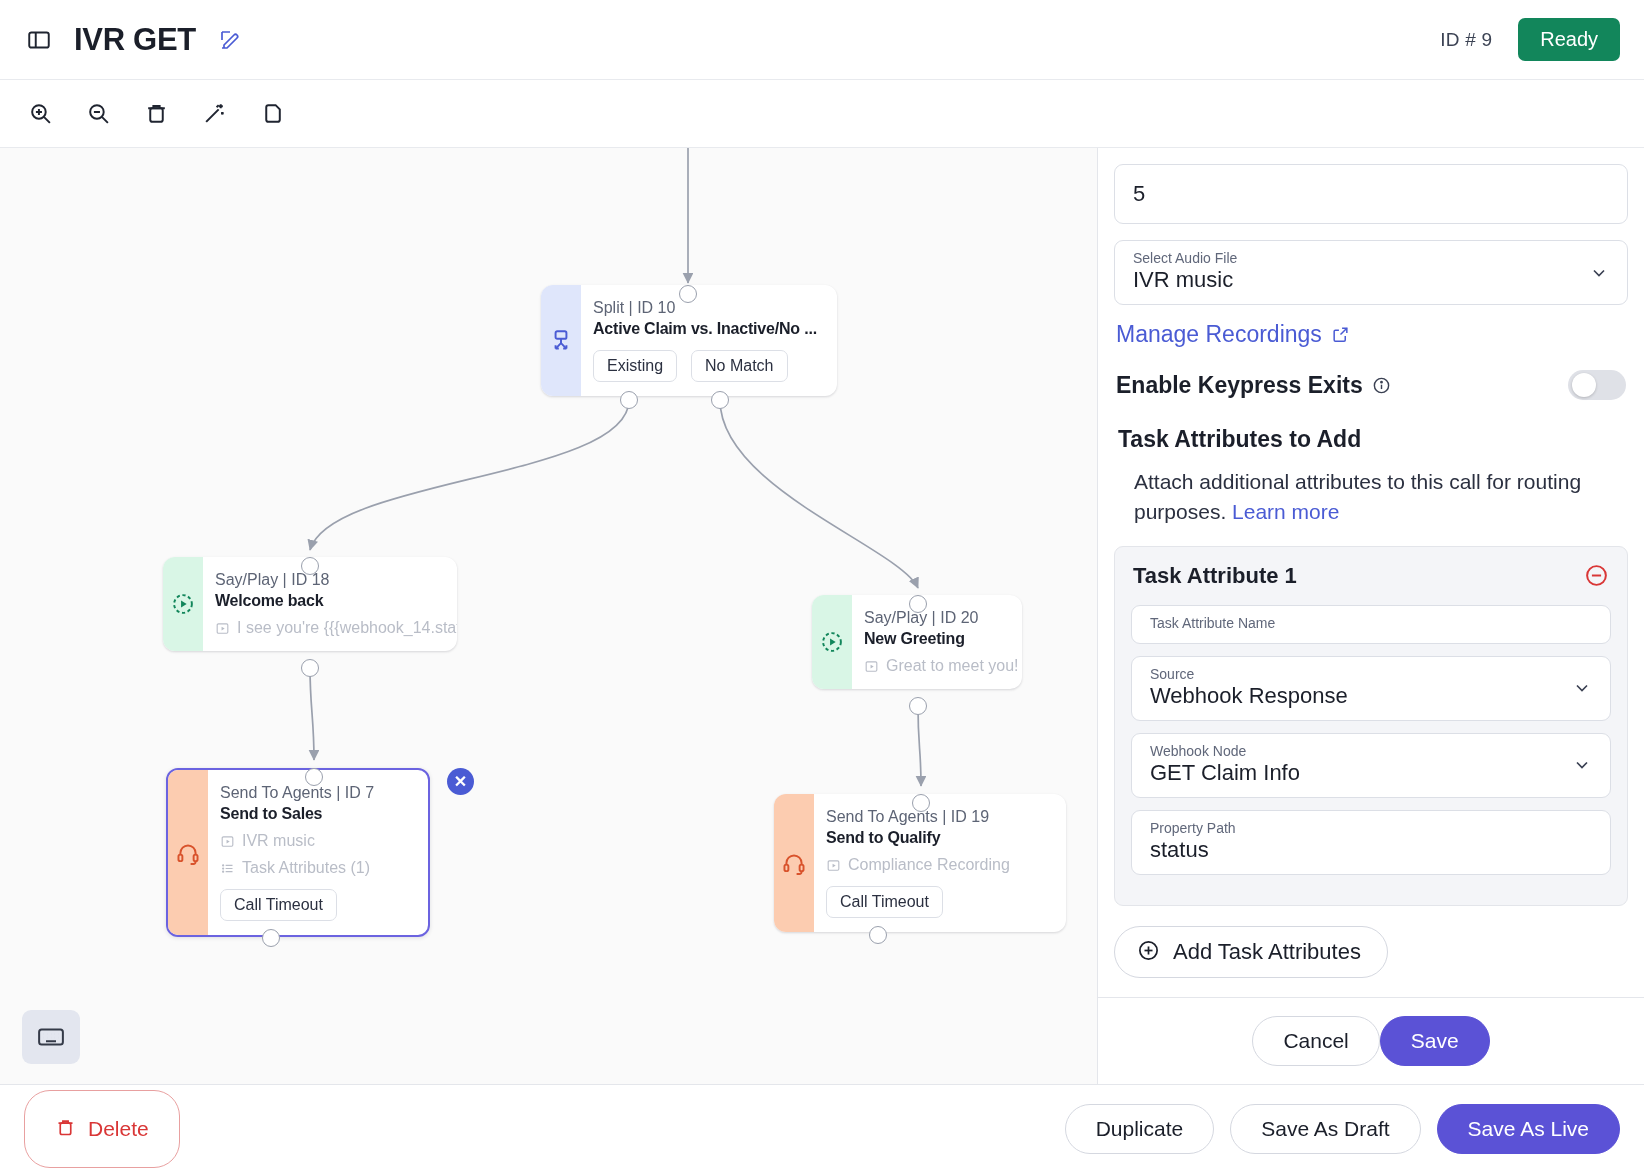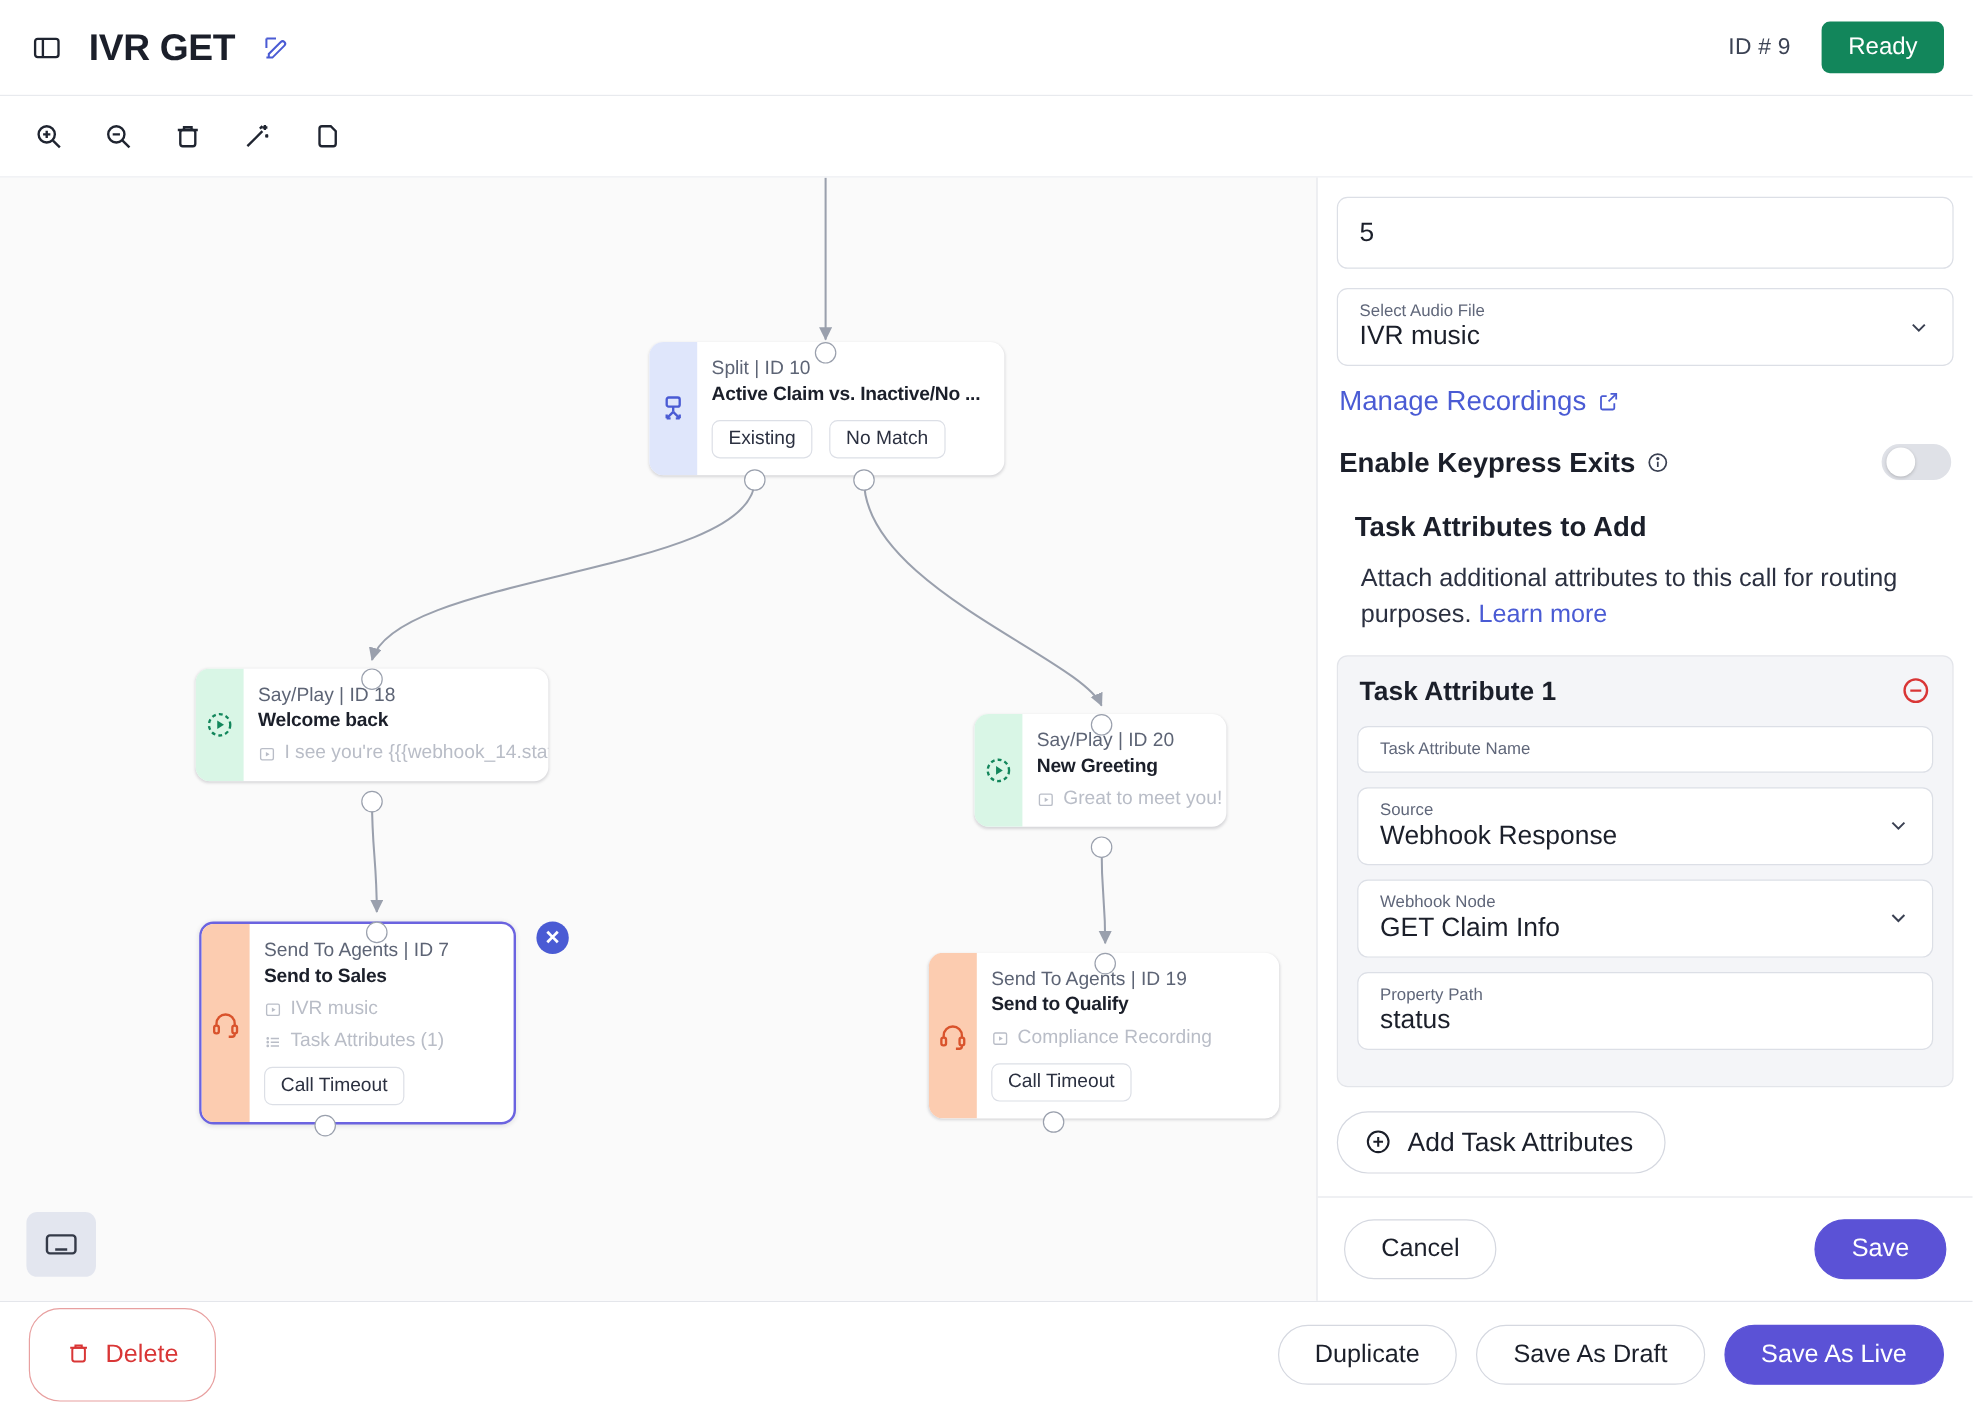--- a/index.html
+++ b/index.html
@@ -187,21 +187,21 @@
     background: #dfe1e7; position: relative; cursor: pointer;
   }
   .switch .knob {
     position: absolute; top: 3px; left: 4px;
     width: 24px; height: 24px; border-radius: 50%;
     background: #fff; box-shadow: 0 1px 3px rgba(0,0,0,0.2);
   }
 
   .section-title {
     font-size: 23px; font-weight: 700; color: #1b1f2a;
-    margin: 0 2px 14px 15px;
+    margin: 0 2px 14px 4px;
   }
   .section-desc {
     font-size: 21px; color: #2b3040; line-height: 1.45;
     margin: 0 2px 18px 20px;
   }
   .section-desc a { color: #4a5bd4; text-decoration: none; cursor: pointer; }
 
   .attr-card {
     border: 1px solid #e3e5ea; border-radius: 9px;
     background: #f4f5f8;
@@ -213,33 +213,33 @@
     padding: 16px 18px 16px 18px;
   }
   .attr-head-title { font-size: 22px; font-weight: 700; color: #1b1f2a; }
   .attr-head-spacer { flex: 1; }
   .remove-icon { width: 25px; height: 25px; color: #d93636; cursor: pointer; }
   .attr-body { padding: 0 16px; }
   .attr-body .field { margin-bottom: 12px; }
   .attr-body .field:last-child { margin-bottom: 16px; }
 
   .add-attr-btn {
-    display: inline-flex; align-items: center; gap: 13px;
+    display: inline-flex; gap: 13px;
     border: 1px solid #d5d8e0; border-radius: 30px;
     padding: 12px 26px 12px 22px;
     font-size: 22px; color: #1b1f2a; background: #fff;
     cursor: pointer;
   }
   .add-attr-btn svg { width: 23px; height: 23px; color: #1b1f2a; }
 
   .panel-footer {
     flex: 0 0 auto;
     border-top: 1px solid #e4e6eb;
     padding: 18px 22px;
-    display: flex; justify-content: space-between; gap: 0;
+    display: flex; justify-content: center; gap: 0;
     background: #fff;
   }
   .btn {
     font-size: 21px; border-radius: 26px; cursor: pointer;
     padding: 12px 30px; border: 1px solid #d5d8e0;
     background: #fff; color: #1b1f2a;
   }
   .btn.primary { background: #5b52d6; color: #fff; border-color: #5b52d6; }
 
   

